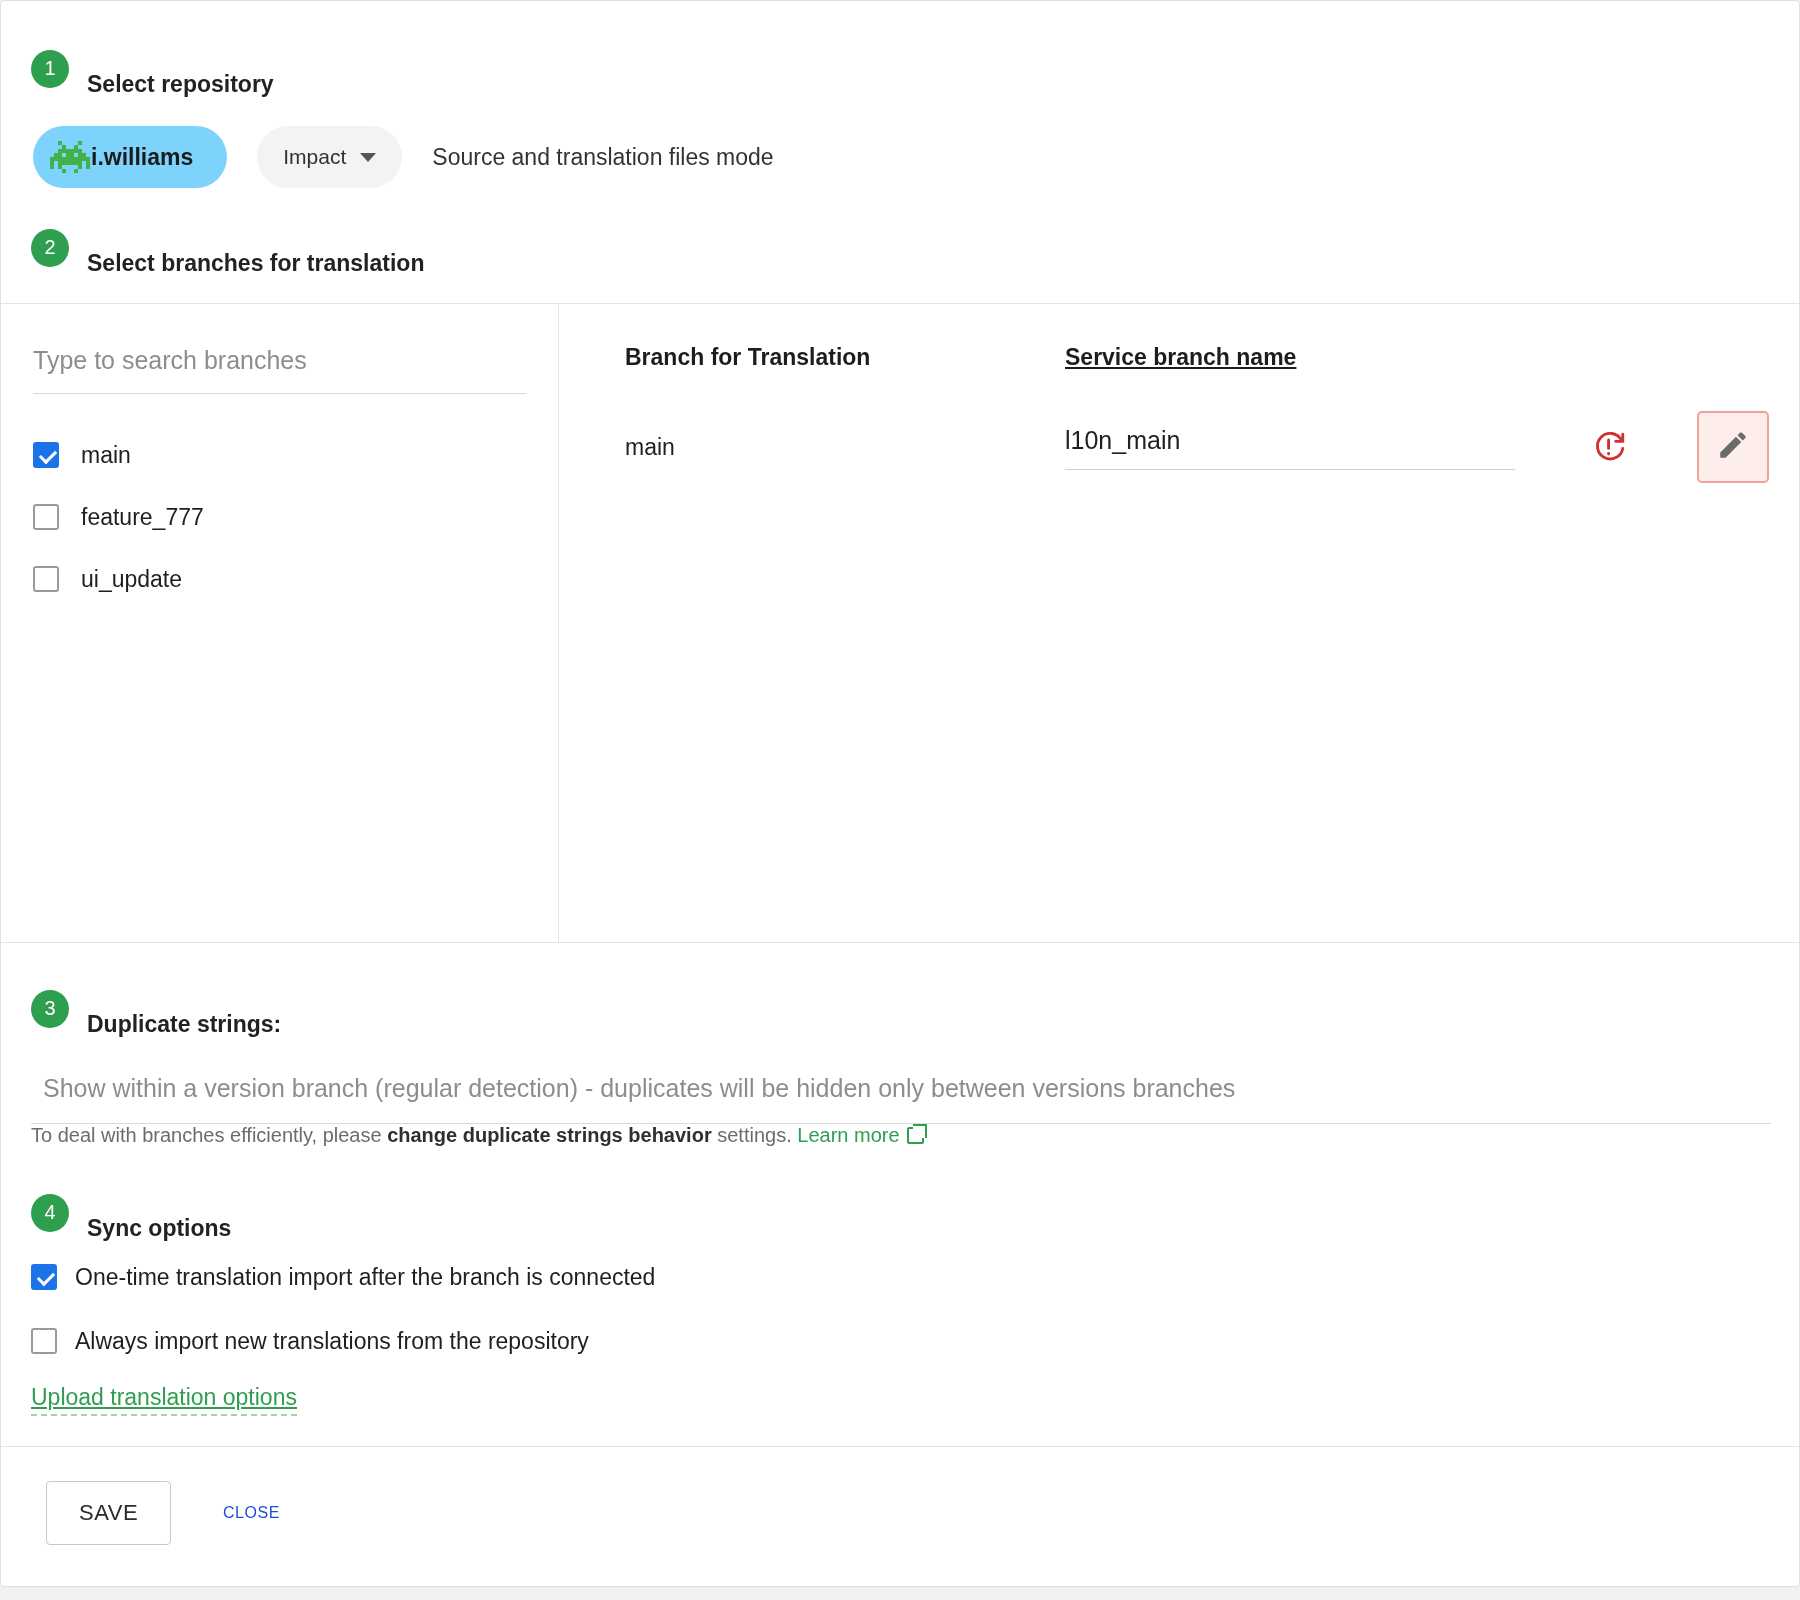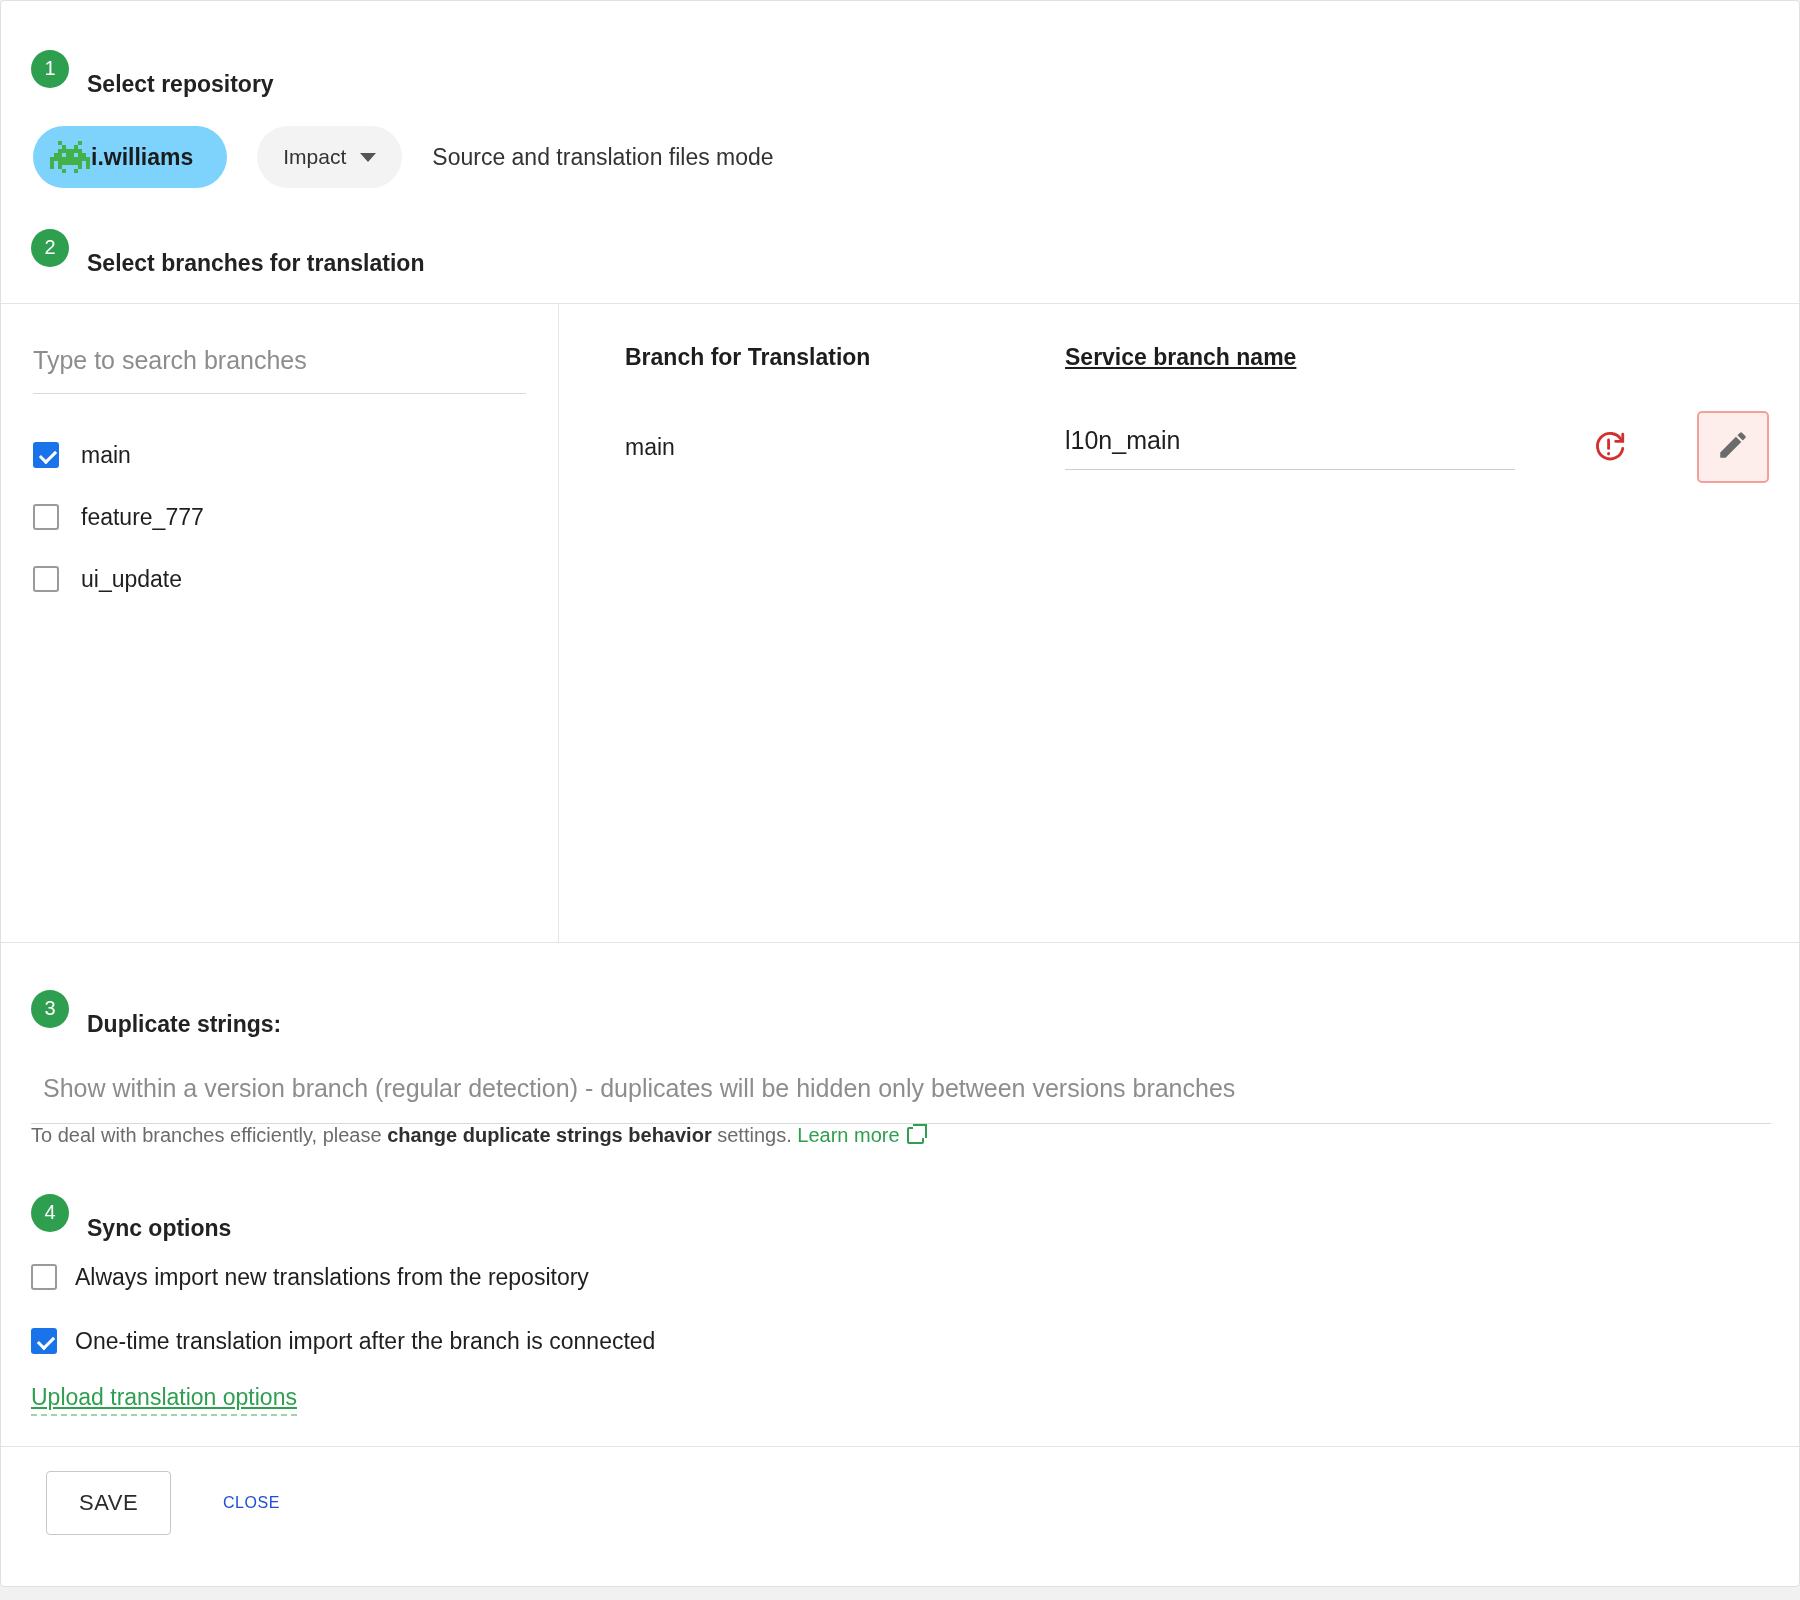--- a/index.html
+++ b/index.html
@@ -251,21 +251,21 @@
     font-size: 23px;
     color: #2e9e4f;
     border-bottom: 2px dashed #9ed3ab;
     padding-bottom: 3px;
   }
 
   
   .footer {
     margin-top: 30px;
     border-top: 1px solid #e4e4e4;
-    padding: 24px 30px 0 45px;
+    padding: 34px 30px 0 45px;
     display: flex;
     align-items: center;
     gap: 30px;
   }
   .btn-save {
     border: 1px solid #c7c7c7;
     border-radius: 4px;
     background: #ffffff;
     padding: 18px 32px;
     font-size: 22px;
@@ -401,26 +401,26 @@
     </div>
   </div>
 
   <div class="sec4">
     <div class="step-row">
       <div class="step-badge">4</div>
       <div class="step-title">Sync options</div>
     </div>
 
     <div class="sync-row">
+      <span class="cbx checked"></span>
+      <span class="sync-label">One-time translation import after the branch is connected</span>
+    </div>
+    <div class="sync-row">
       <span class="cbx"></span>
       <span class="sync-label">Always import new translations from the repository</span>
-    </div>
-    <div class="sync-row">
-      <span class="cbx checked"></span>
-      <span class="sync-label">One-time translation import after the branch is connected</span>
     </div>
 
     <a class="upload-link" href="#">Upload translation options</a>
   </div>
 
   <div class="footer">
     <button class="btn-save">SAVE</button>
     <button class="btn-close">CLOSE</button>
   </div>
 

